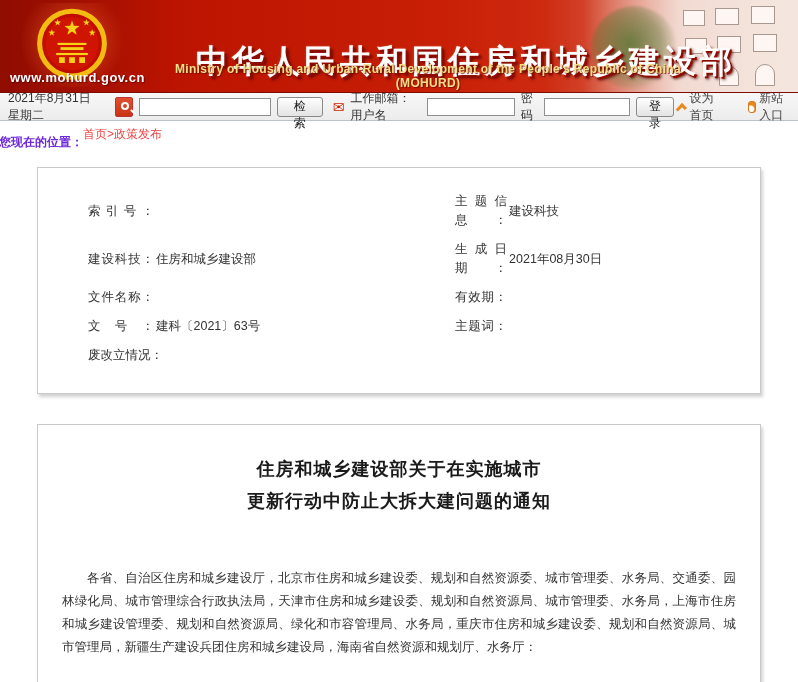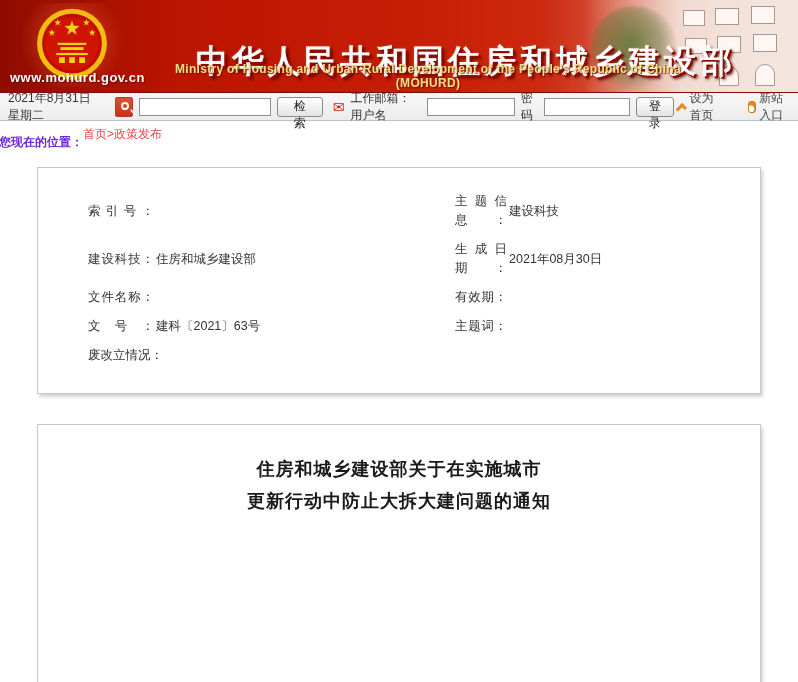--- a/index.html
+++ b/index.html
@@ -191,13 +191,17 @@
     </div>
     <div class="cell"></div>
   </div>
 </section>
 
 <section class="content-box">
   <h1 class="art-title">
     <span>住房和城乡建设部关于在实施城市</span><br>
     <span>更新行动中防止大拆大建问题的通知</span>
   </h1>
+  <div class="art-body">
+    <p>各省、自治区住房和城乡建设厅，北京市住房和城乡建设委、规划和自然资源委、城市管理委、水务局、交通委、园林绿化局、城市管理综合行政执法局，天津市住房和城乡建设委、规划和自然资源局、城市管理委、水务局，上海市住房和城乡建设管理委、规划和自然资源局、绿化和市容管理局、水务局，重庆市住房和城乡建设委、规划和自然资源局、城市管理局，新疆生产建设兵团住房和城乡建设局，海南省自然资源和规划厅、水务厅：</p>
+
+  </div>
 </section>
 
 </body></html>

